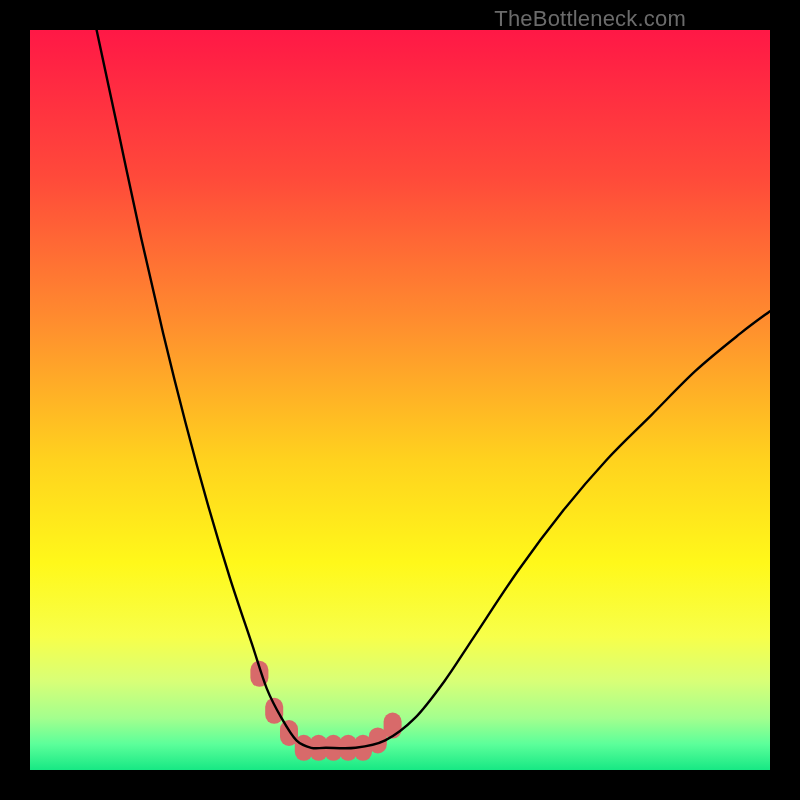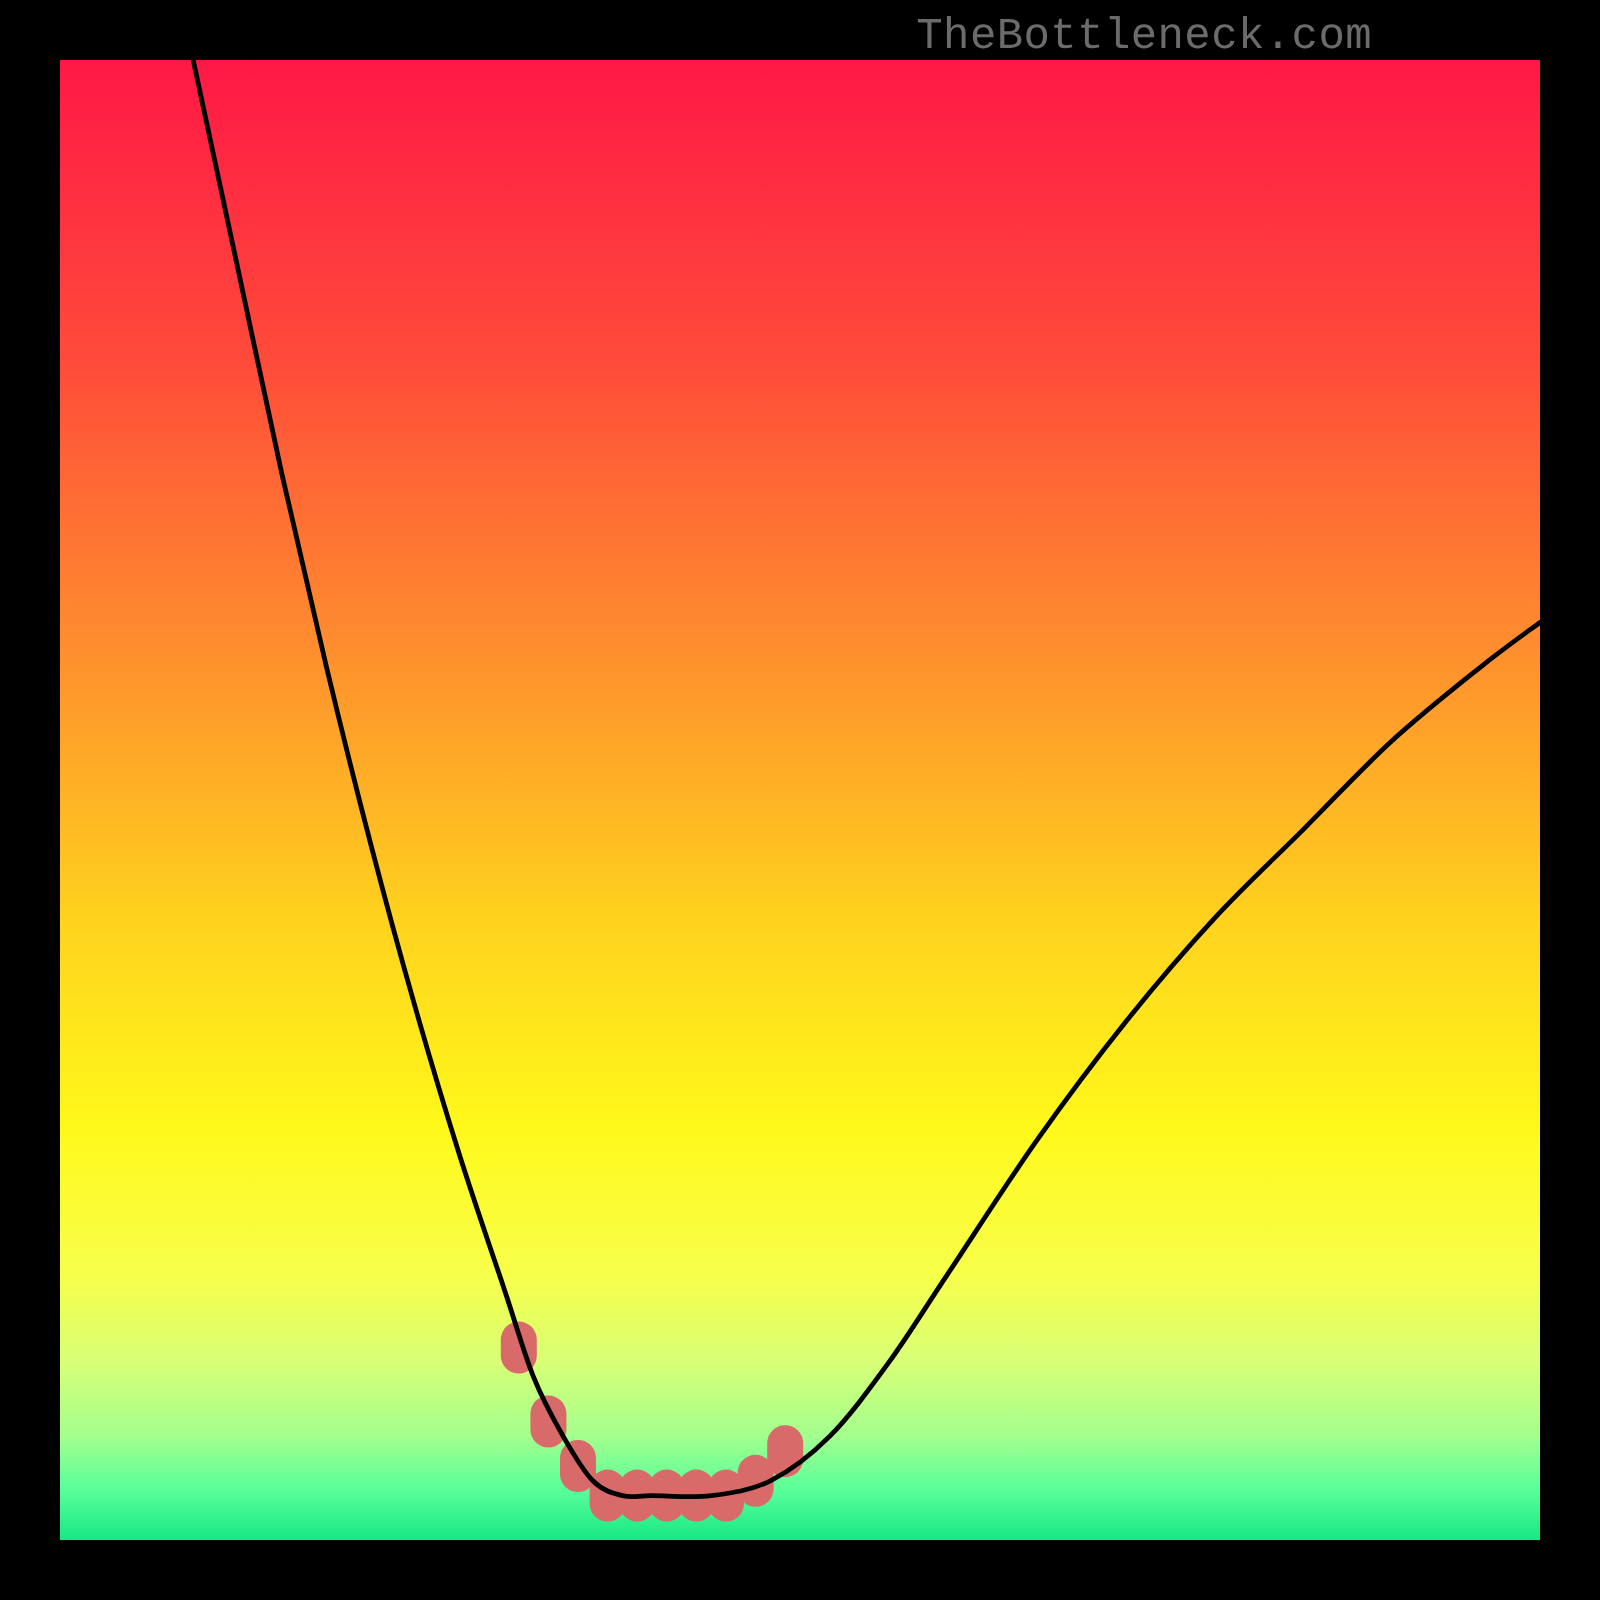--- a/index.html
+++ b/index.html
@@ -9,21 +9,20 @@
     height: 800px;
     overflow: hidden;
     background: #000;
     font-family: Arial, Helvetica, sans-serif;
   }
   .frame {
     position: absolute;
     left: 0; top: 0;
     width: 696px; height: 800px;
     background: #000;
-    font-family: Liberation Mono, monospace;
   }
   .plot {
     position: absolute;
     left: 30px;
     top: 30px;
     width: 740px;
     height: 740px;
     overflow: hidden;
   }
   .gradient {

